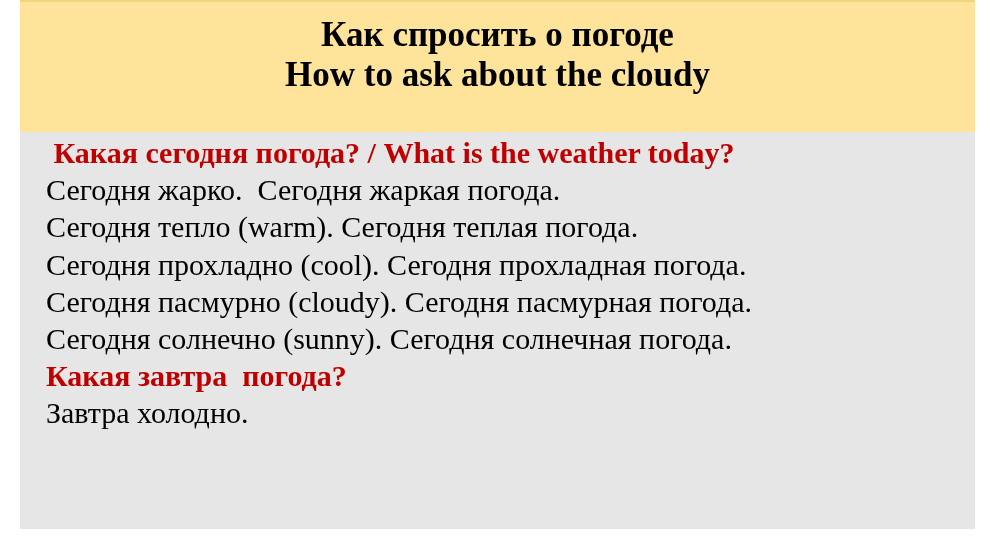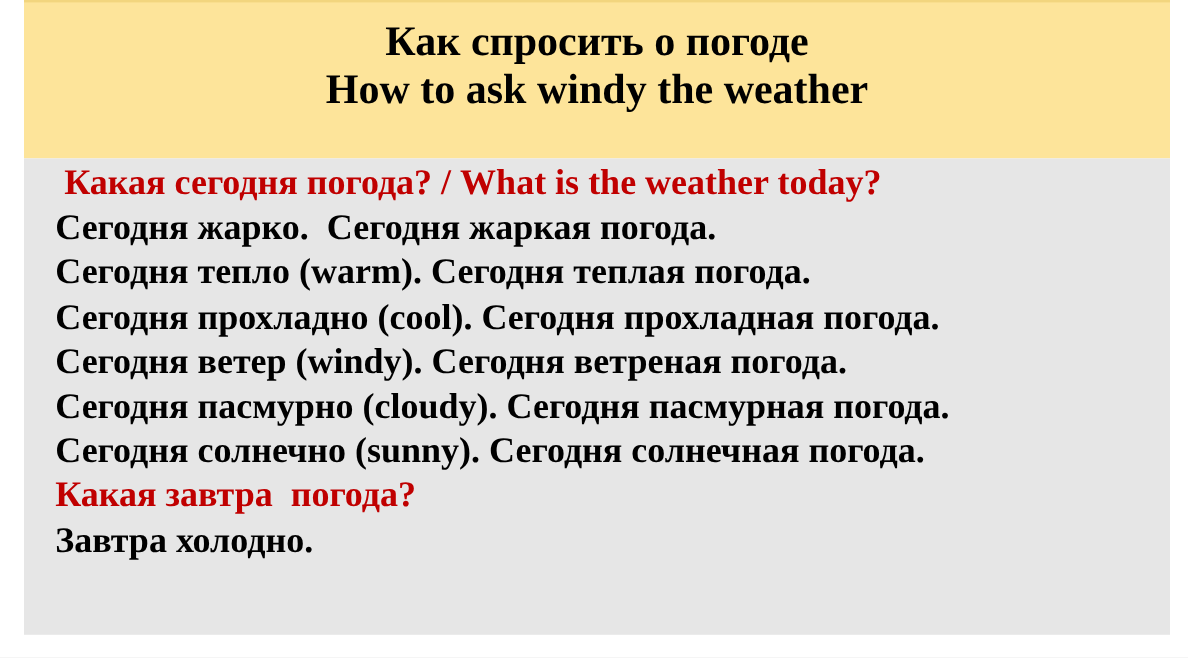--- a/index.html
+++ b/index.html
@@ -39,42 +39,40 @@
     background: var(--body-bg, #E6E6E6);
     height: 397px;
     box-sizing: border-box;
     padding: 2px 0 0 26px;
   }
   .line {
     font-size: 30px;
     line-height: 37.2px;
     color: var(--text-black, #000000);
     white-space: pre-wrap;
-    font-weight: bold;
   }
   .red-bold {
     color: var(--accent-red, #C00000);
     font-weight: bold;
   }
   .black-bold {
-    font-weight: bold;
+    font-weight: normal;
   }
 </style>
 </head>
 <body>
 
 <div class="slide">
   <div class="slide-header">
     <div class="slide-title">Как спросить о погоде</div>
-    <div class="slide-title">How to ask windy the weather</div>
+    <div class="slide-title">How to ask about the cloudy</div>
   </div>
   <div class="slide-body">
     <div class="line red-bold"> Какая сегодня погода? / What is the weather today?</div>
     <div class="line">Сегодня жарко.  Сегодня жаркая погода.</div>
     <div class="line">Сегодня тепло (warm). Сегодня теплая погода.</div>
     <div class="line">Сегодня прохладно (cool). Сегодня прохладная погода.</div>
-    <div class="line">Сегодня ветер (windy). Сегодня ветреная погода.</div>
     <div class="line">Сегодня пасмурно (cloudy). Сегодня пасмурная погода.</div>
     <div class="line">Сегодня солнечно (sunny). Сегодня солнечная погода.</div>
     <div class="line red-bold">Какая завтра  погода?</div>
     <div class="line black-bold">Завтра холодно.</div>
   </div>
 </div>
 
 </body></html>

